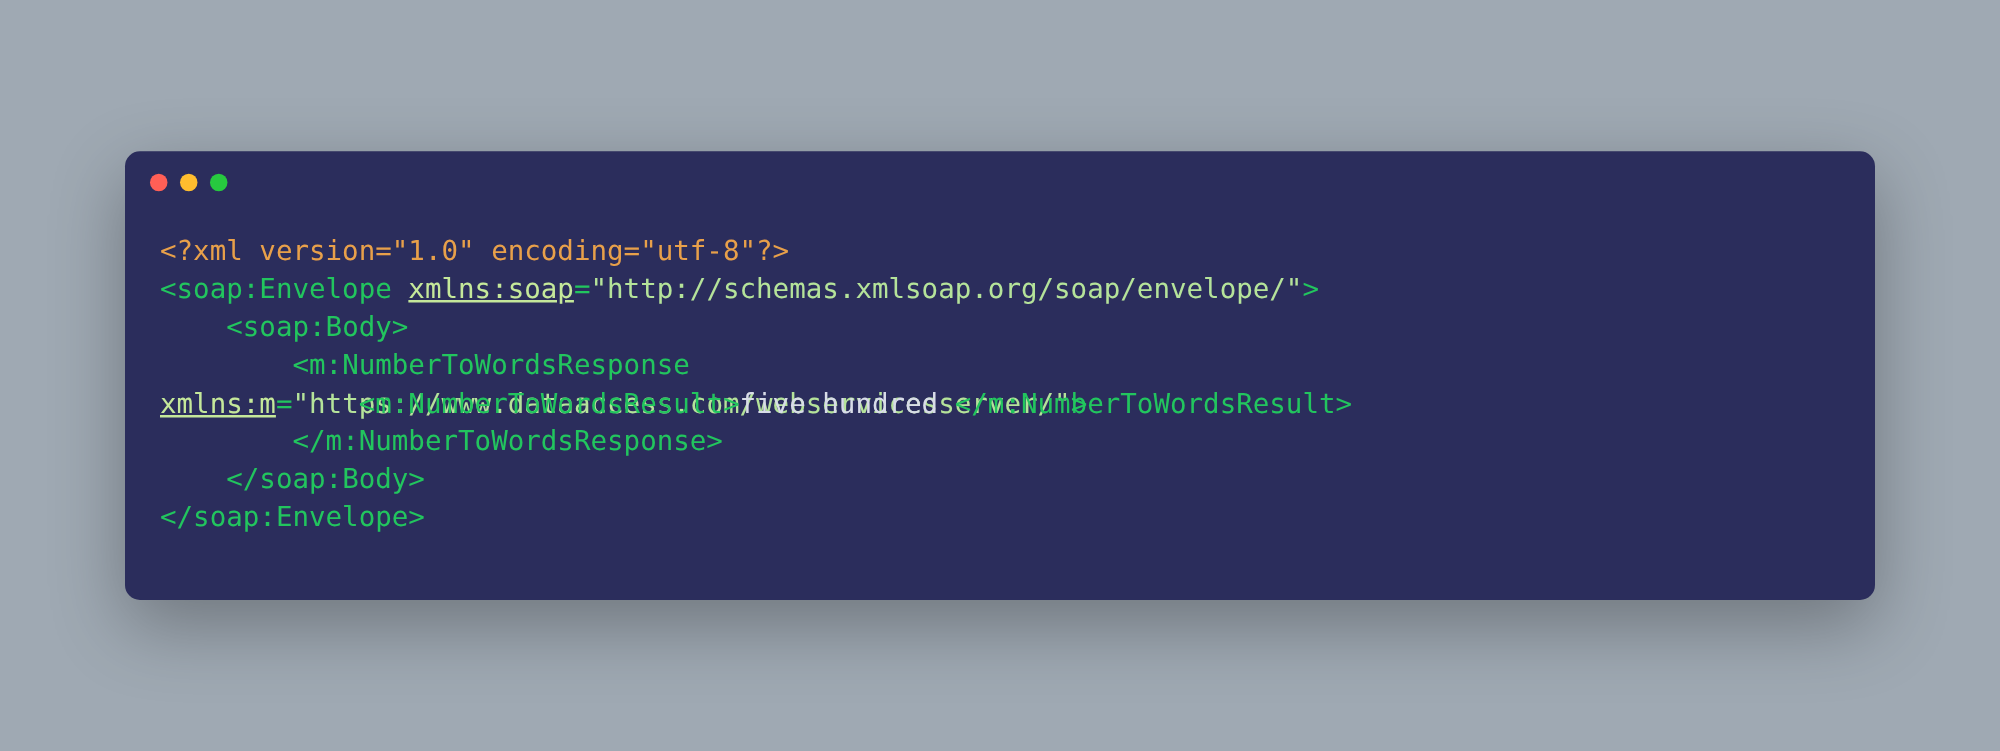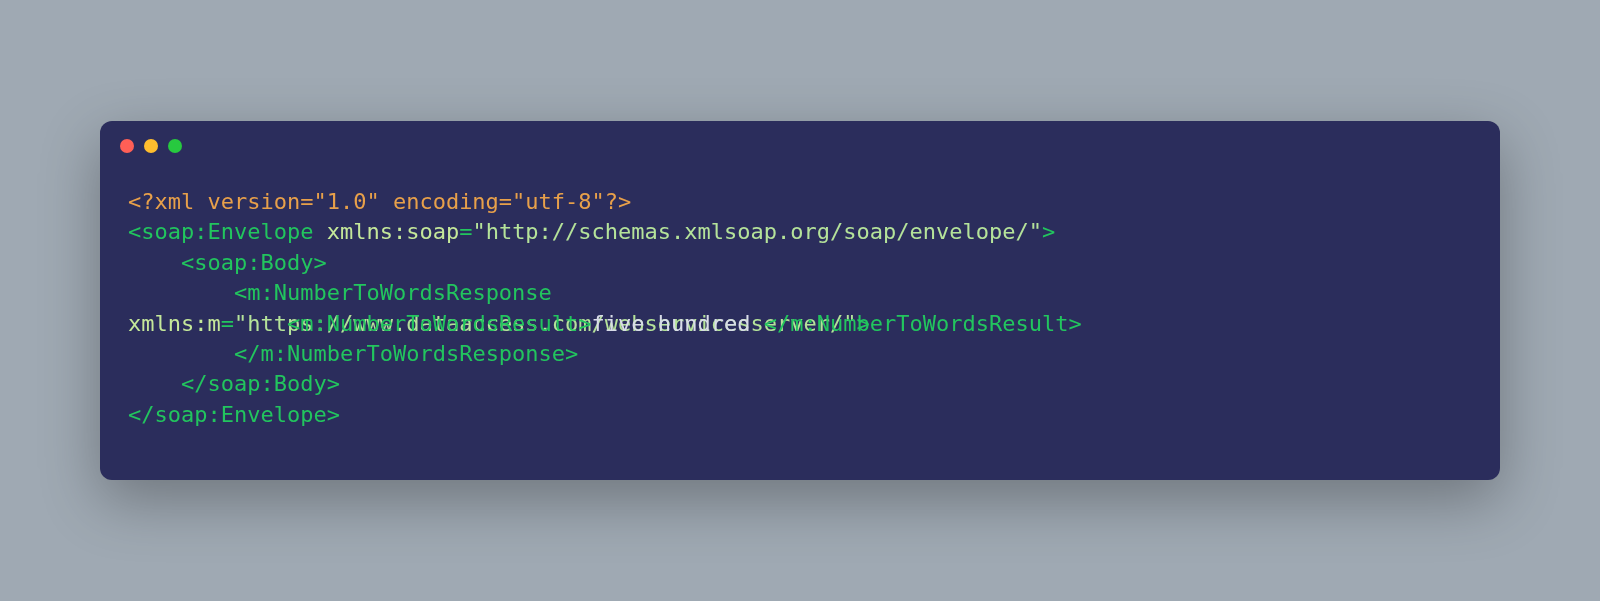--- a/index.html
+++ b/index.html
@@ -36,21 +36,21 @@
     .code {
       padding: 24px 28px 50px 28px;
       font-size: 22px;
       line-height: 1.38;
       white-space: pre;
       font-family: 'Menlo', 'Monaco', 'Consolas', monospace;
       position: relative;
     }
     .c-decl { color: #e8a04a; }
     .c-tag { color: #22c55e; }
-    .c-attr { color: #c5e89a; }
+    .c-attr { color: #c5e89a; text-decoration: underline; }
     .c-str { color: #b5e39a; }
     .c-text { color: #d8dce8; }
     .line4 { position: relative; }
     .overlay {
       position: absolute;
       left: 0;
       text-align: center;
     }
   </style>
 </head>

